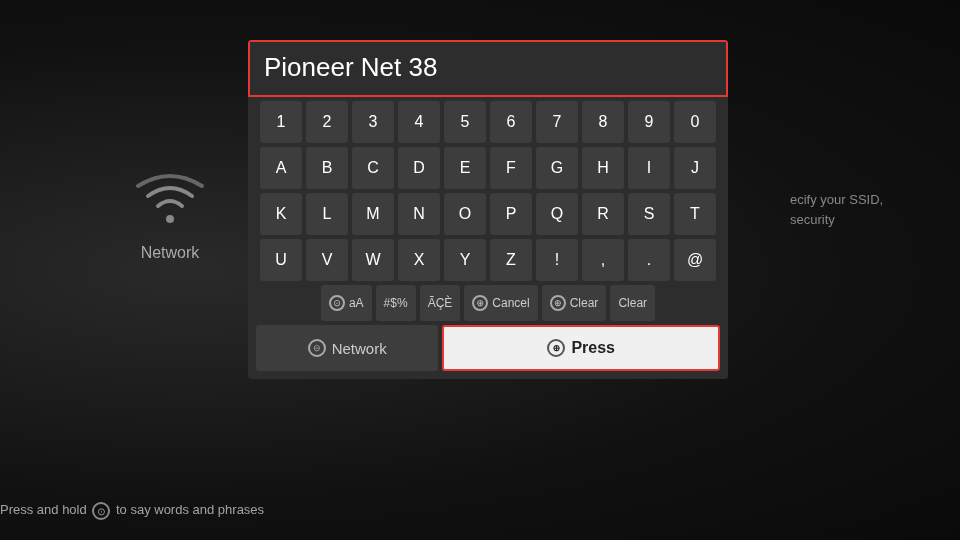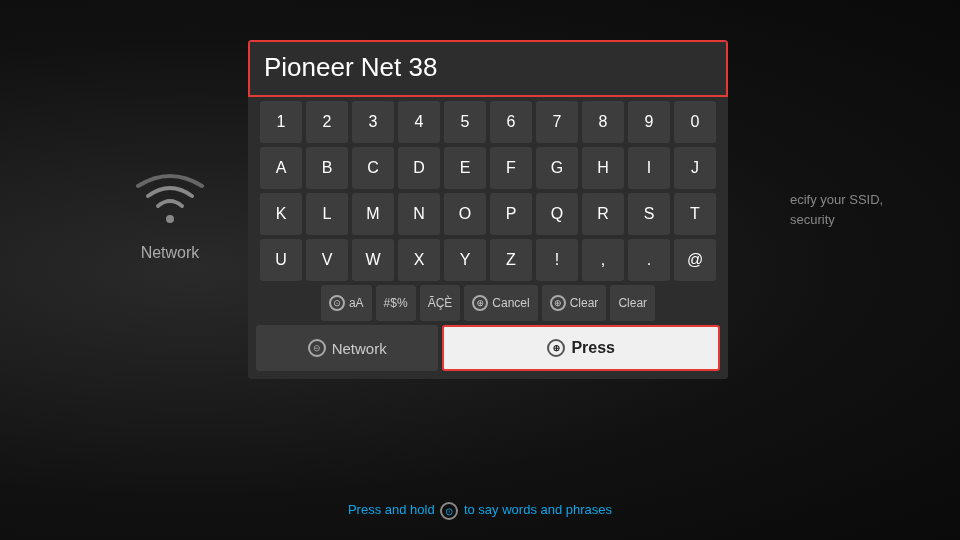--- a/index.html
+++ b/index.html
@@ -221,22 +221,22 @@
       font-size: 9px;
       color: #aaa;
     }
 
     
     .bottom-hint {
       position: absolute;
       bottom: 20px;
       left: 0;
       right: 0;
-      text-align: center;
-      color: #0ea5e9;
+      text-align: left;
+      color: #a3a3a3;
       font-size: 13px;
     }
 
     .bottom-hint .mic-icon {
       display: inline-flex;
       align-items: center;
       justify-content: center;
       width: 18px;
       height: 18px;
       border: 2px solid #888;

